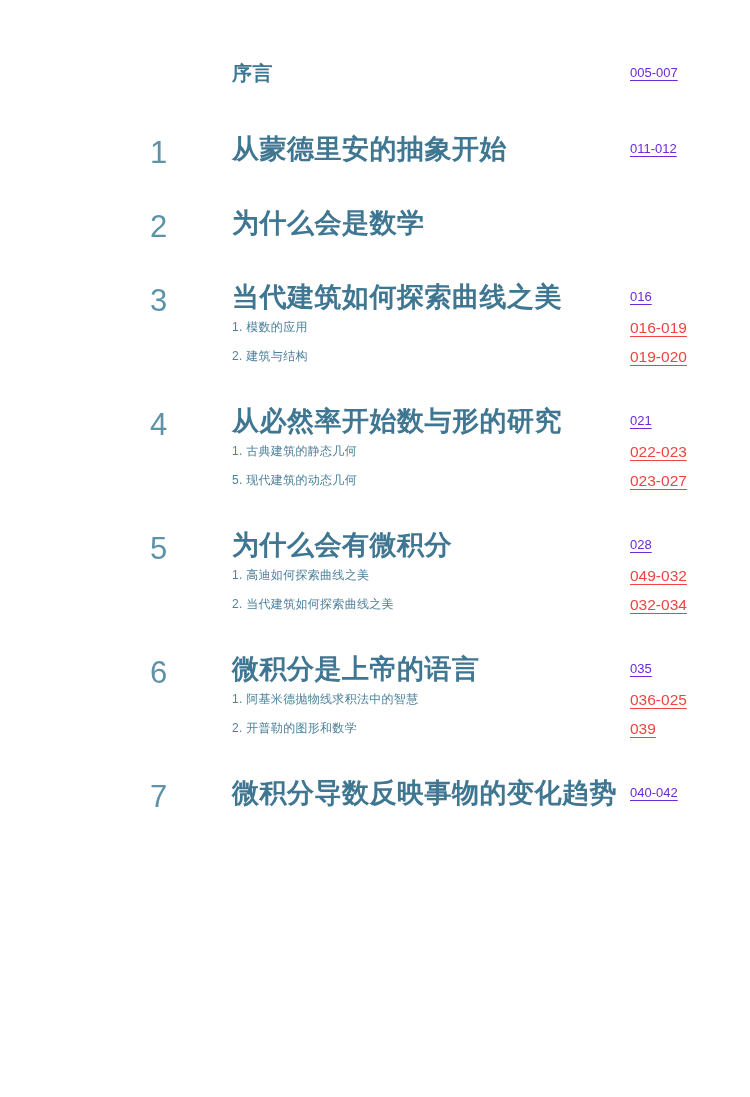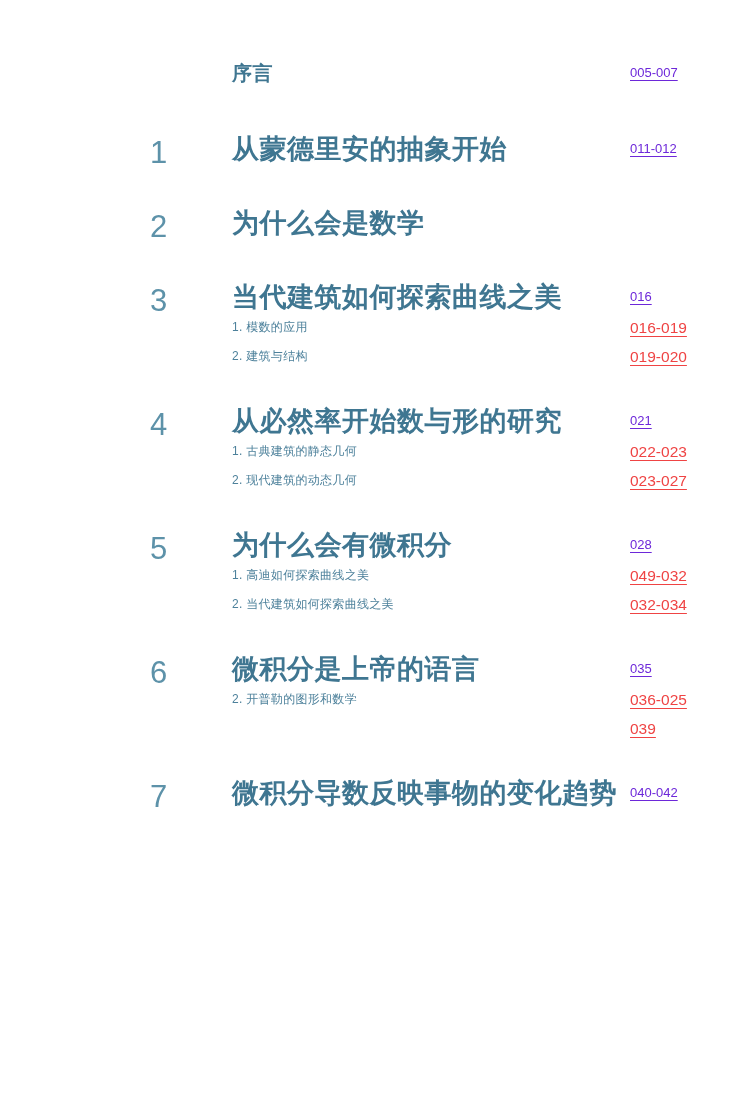--- a/index.html
+++ b/index.html
@@ -138,21 +138,21 @@
         <span class="page-sub">019-020</span>
       </div>
     </div>
   </div>
 
   <div class="entry">
     <div class="num-col">4</div>
     <div class="title-col">
       <div class="main-title">从必然率开始数与形的研究</div>
       <div class="sub-item">1. 古典建筑的静态几何</div>
-      <div class="sub-item">2. 现代建筑的动态几何</div>
+      <div class="sub-item">5. 现代建筑的动态几何</div>
     </div>
     <div class="pages-col">
       <span class="page-main">021</span>
       <div class="page-sub-wrap">
         <span class="page-sub">022-023</span>
         <span class="page-sub">023-027</span>
       </div>
     </div>
   </div>
 
@@ -169,20 +169,21 @@
         <span class="page-sub">049-032</span>
         <span class="page-sub">032-034</span>
       </div>
     </div>
   </div>
 
   <div class="entry">
     <div class="num-col">6</div>
     <div class="title-col">
       <div class="main-title">微积分是上帝的语言</div>
+      <div class="sub-item">1. 阿基米德抛物线求积法中的智慧</div>
       <div class="sub-item">2. 开普勒的图形和数学</div>
     </div>
     <div class="pages-col">
       <span class="page-main">035</span>
       <div class="page-sub-wrap">
         <span class="page-sub">036-025</span>
         <span class="page-sub">039</span>
       </div>
     </div>
   </div>

